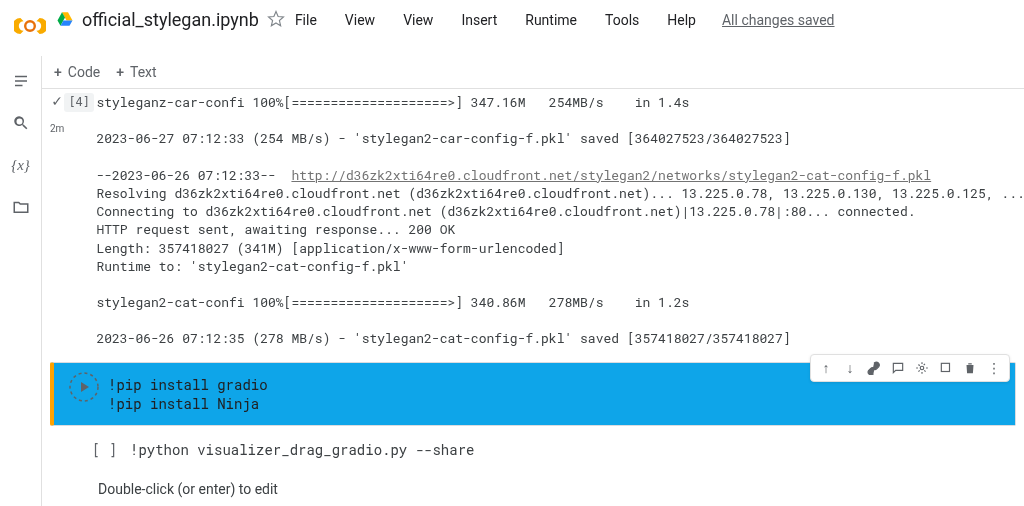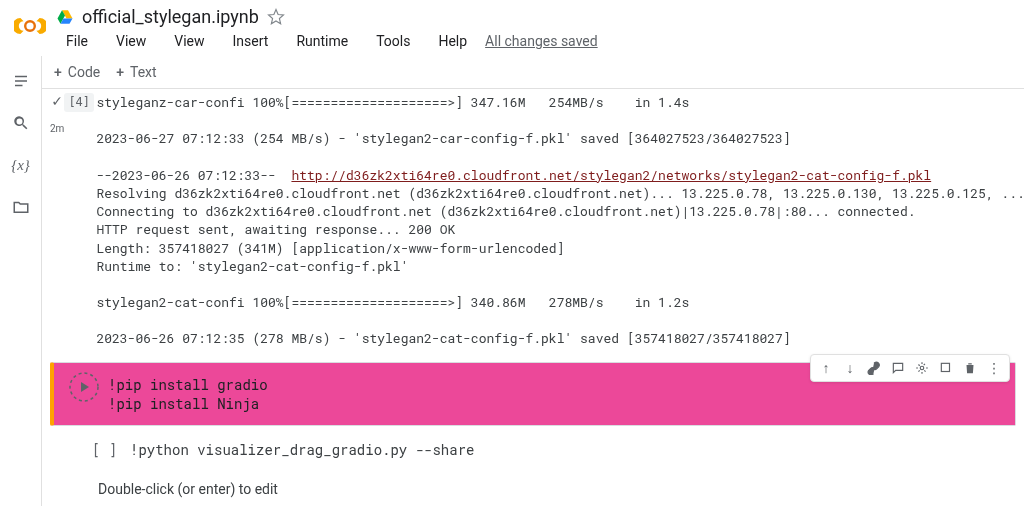--- a/index.html
+++ b/index.html
@@ -6,47 +6,47 @@
     body { font-family: 'Roboto', 'Helvetica Neue', Arial, sans-serif; font-size: 14px; color: #3c4043; background: #fff; width: 1024px; height: 506px; overflow: hidden; }
     .header { display: flex; align-items: flex-start; padding: 6px 14px 0 14px; height: 56px; border-bottom: none; }
     .logo { width: 32px; height: 32px; margin-right: 10px; margin-top: 4px; display: flex; align-items: center; justify-content: center; }
     .logo svg { width: 32px; height: 20px; }
     .title-row { display: flex; align-items: center; gap: 8px; }
     .drive-icon { width: 18px; height: 18px; }
     .notebook-title { font-size: 18px; color: #202124; font-weight: 400; }
     .star-icon { width: 18px; height: 18px; color: #80868b; cursor: pointer; }
     .menubar { display: flex; gap: 8px; margin-top: 2px; font-size: 14px; }
     .menu-item { padding: 4px 10px; cursor: pointer; color: #202124; }
-    .autosave { color: #5f6368; text-decoration: underline; padding: 4px 0; text-align: right; }
+    .autosave { color: #5f6368; text-decoration: underline; margin-left: 8px; padding: 4px 0; text-align: right; }
     .main { display: flex; height: calc(100% - 56px); }
     .sidebar { width: 42px; border-right: 1px solid #e0e0e0; display: flex; flex-direction: column; align-items: center; gap: 20px; padding-top: 14px; color: #5f6368; }
     .sidebar-icon { width: 22px; height: 22px; cursor: pointer; display: flex; align-items: center; justify-content: center; }
     .content { flex: 1; overflow-y: auto; }
     .toolbar { display: flex; gap: 16px; padding: 8px 12px; border-bottom: 1px solid #e0e0e0; font-size: 14px; color: #5f6368; }
     .toolbar-item { cursor: pointer; display: flex; align-items: center; gap: 4px; }
     .plus { font-weight: 500; margin-right: 2px; }
     .cell-wrap { position: relative; }
     .output-container { display: flex; padding: 4px 8px 10px 8px; }
     .gutter { width: 38px; display: flex; flex-direction: column; align-items: center; font-size: 10px; color: #5f6368; padding-top: 0; }
     .gutter .check { font-size: 14px; }
     .gutter .time { font-size: 10px; margin-top: 14px; }
     .output-pre { flex: 1; font-family: 'Roboto Mono', Menlo, Consolas, monospace; font-size: 13px; white-space: pre; color: #3c4043; line-height: 1.4; padding-left: 32px; position: relative; }
     .output-pre .bracket { position: absolute; left: 0; top: 0; font-family: monospace; color: #5f6368; background: #f1f3f4; padding: 1px 4px; border-radius: 3px; font-size: 12px; }
-    .output-pre a.link { color: #7f1d1d; text-decoration: underline; margin-top: 32px; }
+    .output-pre a.link { color: #737373; text-decoration: underline; margin-top: 32px; }
     .cell-toolbar { position: absolute; right: 14px; top: -8px; display: flex; gap: 2px; background: #fff; border: 1px solid #e0e0e0; border-radius: 4px; padding: 2px 4px; box-shadow: 0 1px 3px rgba(0,0,0,.1); color: #5f6368; font-size: 14px; z-index: 2; }
     .cell-toolbar .tb-icon { width: 22px; height: 22px; display: flex; align-items: center; justify-content: center; cursor: pointer; }
     .code-cell { display: flex; padding: 6px 8px; gap: 6px; align-items: flex-start; }
-    .code-cell.active { border: 1px solid #dadce0; border-left: 4px solid #ffa200; background: #ec4899; margin: 4px 8px; border-radius: 2px; padding-left: 8px; padding-right: 4px; }
+    .code-cell.active { border: 1px solid #dadce0; border-left: 4px solid #ffa200; background: #0ea5e9; margin: 4px 8px; border-radius: 2px; padding-left: 8px; padding-right: 4px; }
     .run-button { width: 36px; height: 36px; display: flex; align-items: center; justify-content: center; cursor: pointer; margin-left: 4px; }
     .code-content { flex: 1; font-family: 'Roboto Mono', Menlo, Consolas, monospace; font-size: 14px; white-space: pre; padding: 6px 0; color: #202124; }
     .inactive-cell { display: flex; padding: 10px 20px 10px 50px; gap: 10px; align-items: flex-start; font-family: 'Roboto Mono', Menlo, Consolas, monospace; font-size: 14px; }
     .inactive-cell .brackets { color: #5f6368; width: 28px; }
     .text-cell { padding: 12px 20px 12px 56px; font-size: 14px; color: #3c4043; }
     .clickable { cursor: pointer; }
-    .hdr-col { display: flex; flex-direction: column; }
+    .hdr-col { display: flex; }
   </style>
 </head>
 <body>
 
 <div class="header">
   <div class="logo">
     <svg viewBox="0 0 40 24">
       <path d="M8 2 A10 10 0 1 0 8 22 L12 18 A5 5 0 1 1 12 6 Z" fill="#f9ab00"></path>
       <path d="M32 2 A10 10 0 1 1 32 22 L28 18 A5 5 0 1 0 28 6 Z" fill="#f9ab00"></path>
       <circle cx="20" cy="12" r="6" fill="none" stroke="#e8710a" stroke-width="3"></circle>

